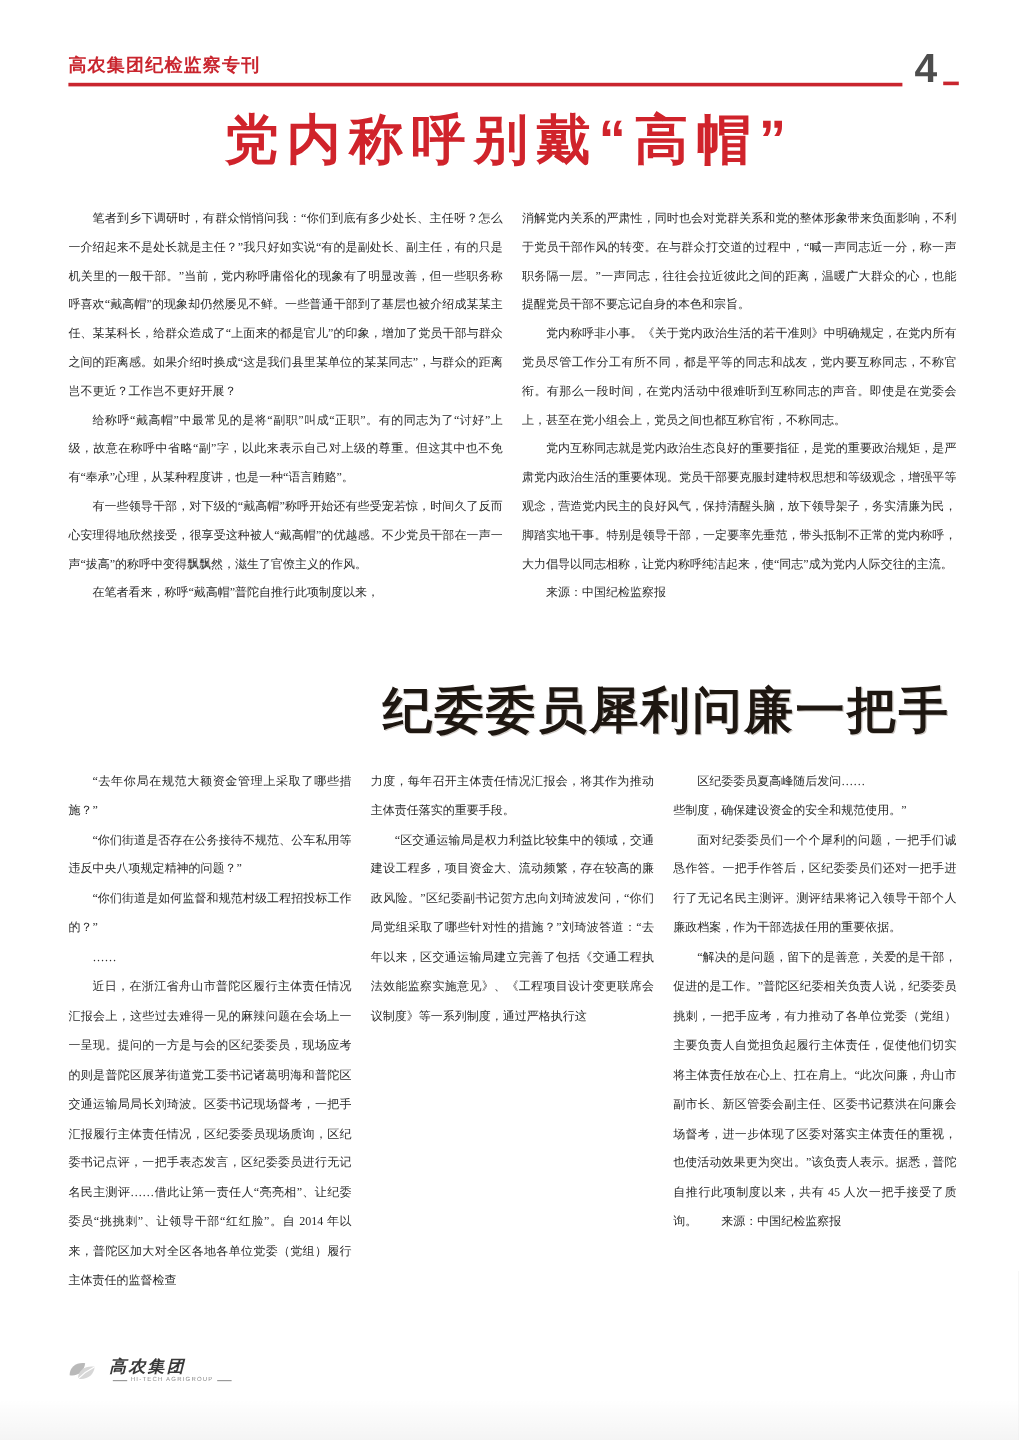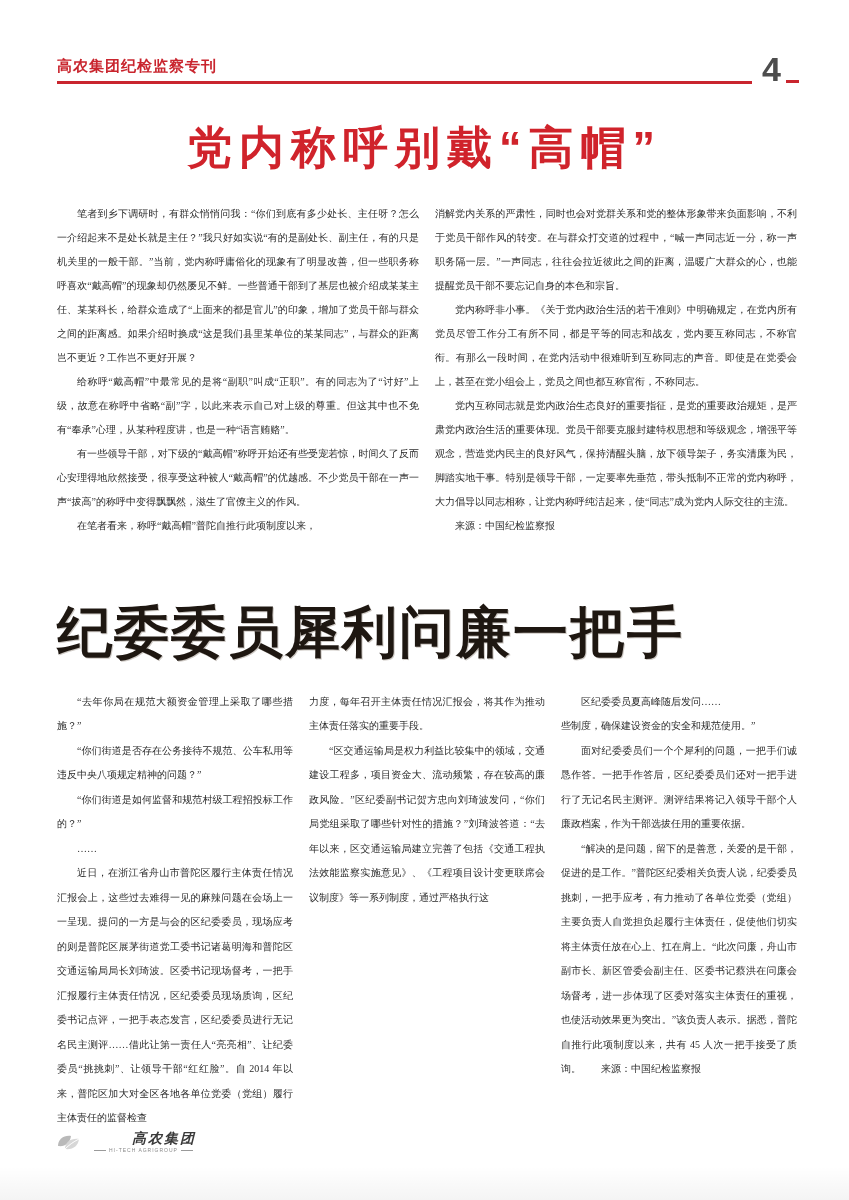--- a/index.html
+++ b/index.html
@@ -9,21 +9,21 @@
     margin:0 auto;
     background:#ffffff;
     overflow:hidden;
     font-family:"Liberation Serif","DejaVu Serif",serif;
     color:#2b2b2b;
   }
   
   .masthead{
     display:flex;
     align-items:flex-end;
-    margin:56px 50px 0 57px;
+    margin:44px 50px 0 57px;
   }
   .masthead-left{
     flex:1;
     border-bottom:3px solid #c9252e;
     padding-bottom:5px;
   }
   .masthead-title{
     font-family:"Liberation Sans","DejaVu Sans",sans-serif;
     font-weight:bold;
     font-size:15px;
@@ -39,35 +39,35 @@
     margin-left:10px;
   }
   .page-number-dash{
     width:13px;height:3px;
     background:#c9252e;
     margin-left:5px;
     margin-bottom:1px;
   }
   
   .title1{
-    margin:34px 57px 0 57px;
+    margin:15px 57px 0 57px;
     text-align:center;
     font-family:"Liberation Sans","DejaVu Sans",sans-serif;
     font-weight:bold;
     font-size:45px;
     letter-spacing:7px;
     color:#d0232b;
     white-space:nowrap;
   }
   .title2{
     margin:58px 57px 0 57px;
-    text-align:left;
+    text-align:right;
     font-family:Liberation Mono, monospace;
     font-weight:bold;
-    font-size:55px;
+    font-size:41px;
     letter-spacing:2px;
     color:#1e1711;
     text-shadow:1px 1px 0 rgba(60,40,20,0.25);
     white-space:nowrap;
   }
   
   .cols{
     display:flex;
     margin:0 52px 0 57px;
   }
@@ -89,21 +89,21 @@
   .article2 .para{line-height:24.5px;}
   .para.no-indent{text-indent:0;}
   
   .footer-logo{
     position:absolute;
     left:55px;top:1130px;
     display:flex;
     align-items:center;
   }
   .logo-mark{width:30px;height:24px;margin-right:6px;}
-  .logo-textcol{display:flex;flex-direction:column;align-items:flex-end;}
+  .logo-textcol{display:flex;flex-direction:column;align-items:flex-start;}
   .logo-name{
     font-family:"Liberation Sans","DejaVu Sans",sans-serif;
     font-weight:bold;
     font-style:italic;
     font-size:14px;
     letter-spacing:2px;
     color:#3a3a3a;
     line-height:1.1;
   }
   .logo-sub{

